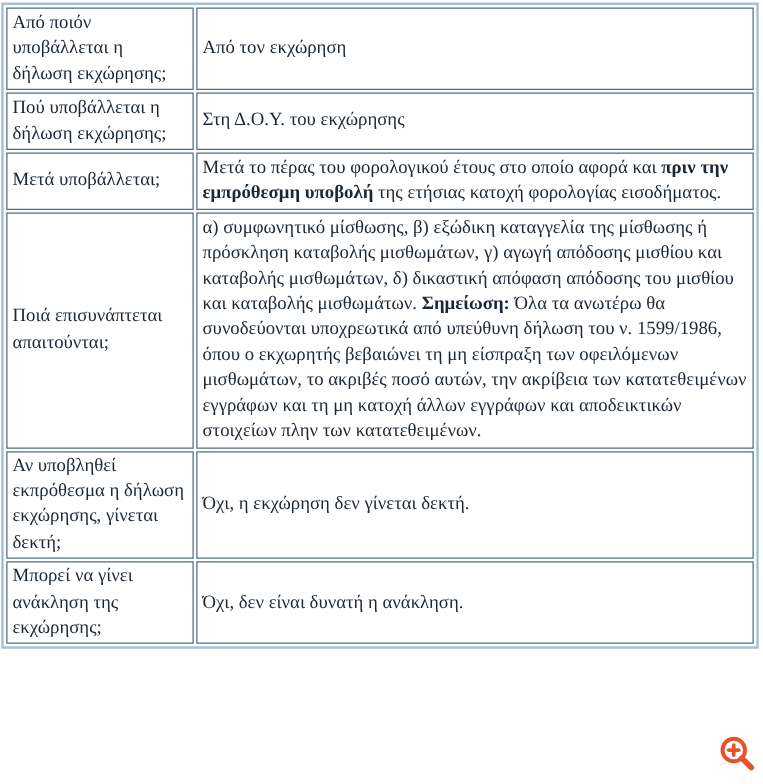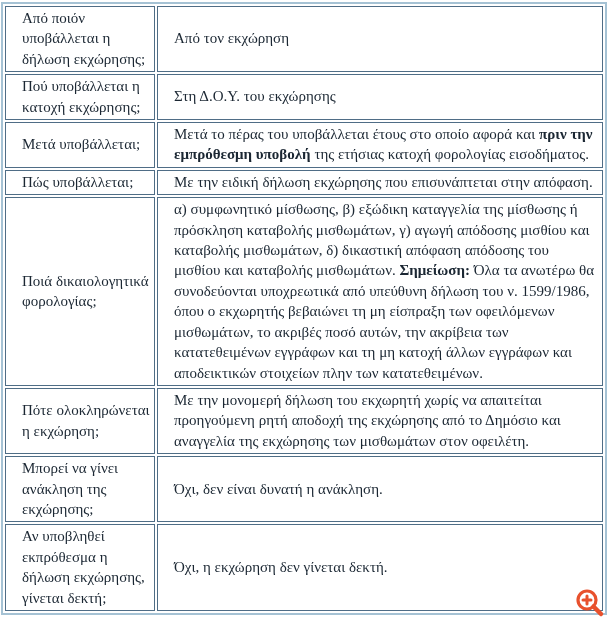--- a/index.html
+++ b/index.html
@@ -28,21 +28,21 @@
     width:606px;
     border-collapse:separate;
     border-spacing:2px;
     border:2px solid var(--outer-border);
     background:var(--bg);
     table-layout:fixed;
   }
   td{
     border:1px solid var(--cell-border);
     vertical-align:middle;
-    padding:1px 4px 2px 16px;
+    padding:1px 4px 2px 4px;
     font-size:15px;
     line-height:20.4px;
     word-wrap:break-word;
   }
   td.q{width:150px;}
   td.a{}
   td .seg.bold{font-weight:bold;}
   .zoom-badge{
     position:absolute;
     right:5px;
@@ -61,52 +61,44 @@
 <div class="figure">
 
   <table class="faq">
     <tbody>
   <tr>
     <td class="q">Από ποιόν υποβάλλεται η δήλωση εκχώρησης;</td>
     <td class="a"><span class="seg">Από τον εκχώρηση</span></td>
   </tr>
 
   <tr>
-    <td class="q">Πού υποβάλλεται η κατοχή εκχώρησης;</td>
+    <td class="q">Πού υποβάλλεται η δήλωση εκχώρησης;</td>
     <td class="a"><span class="seg">Στη Δ.Ο.Υ. του εκχώρησης</span></td>
   </tr>
 
   <tr>
     <td class="q">Μετά υποβάλλεται;</td>
-    <td class="a"><span class="seg">Μετά το πέρας του υποβάλλεται έτους στο οποίο αφορά και </span><span class="seg bold">πριν την εμπρόθεσμη υποβολή</span><span class="seg"> της ετήσιας κατοχή φορολογίας εισοδήματος.</span></td>
+    <td class="a"><span class="seg">Μετά το πέρας του φορολογικού έτους στο οποίο αφορά και </span><span class="seg bold">πριν την εμπρόθεσμη υποβολή</span><span class="seg"> της ετήσιας κατοχή φορολογίας εισοδήματος.</span></td>
   </tr>
 
-  <tr>
-    <td class="q">Πώς υποβάλλεται;</td>
-    <td class="a"><span class="seg">Με την ειδική δήλωση εκχώρησης που επισυνάπτεται στην απόφαση.</span></td>
-  </tr>
 
   <tr>
-    <td class="q">Ποιά δικαιολογητικά φορολογίας;</td>
+    <td class="q">Ποιά επισυνάπτεται απαιτούνται;</td>
     <td class="a"><span class="seg">α) συμφωνητικό μίσθωσης, β) εξώδικη καταγγελία της μίσθωσης ή πρόσκληση καταβολής μισθωμάτων, γ) αγωγή απόδοσης μισθίου και καταβολής μισθωμάτων, δ) δικαστική απόφαση απόδοσης του μισθίου και καταβολής μισθωμάτων. </span><span class="seg bold">Σημείωση:</span><span class="seg"> Όλα τα ανωτέρω θα συνοδεύονται υποχρεωτικά από υπεύθυνη δήλωση του ν. 1599/1986, όπου ο εκχωρητής βεβαιώνει τη μη είσπραξη των οφειλόμενων μισθωμάτων, το ακριβές ποσό αυτών, την ακρίβεια των κατατεθειμένων εγγράφων και τη μη κατοχή άλλων εγγράφων και αποδεικτικών στοιχείων πλην των κατατεθειμένων.</span></td>
   </tr>
 
+
   <tr>
-    <td class="q">Πότε ολοκληρώνεται η εκχώρηση;</td>
-    <td class="a"><span class="seg">Με την μονομερή δήλωση του εκχωρητή χωρίς να απαιτείται προηγούμενη ρητή αποδοχή της εκχώρησης από το Δημόσιο και αναγγελία της εκχώρησης των μισθωμάτων στον οφειλέτη.</span></td>
+    <td class="q">Αν υποβληθεί εκπρόθεσμα η δήλωση εκχώρησης, γίνεται δεκτή;</td>
+    <td class="a"><span class="seg">Όχι, η εκχώρηση δεν γίνεται δεκτή.</span></td>
   </tr>
 
   <tr>
     <td class="q">Μπορεί να γίνει ανάκληση της εκχώρησης;</td>
     <td class="a"><span class="seg">Όχι, δεν είναι δυνατή η ανάκληση.</span></td>
-  </tr>
-
-  <tr>
-    <td class="q">Αν υποβληθεί εκπρόθεσμα η δήλωση εκχώρησης, γίνεται δεκτή;</td>
-    <td class="a"><span class="seg">Όχι, η εκχώρηση δεν γίνεται δεκτή.</span></td>
   </tr>
 </tbody>
   </table>
 
   <button class="zoom-badge" title="">
     <svg viewBox="0 0 31 31" xmlns="http://www.w3.org/2000/svg">
       <circle cx="13" cy="13" r="9" fill="rgba(255,255,255,0.9)" stroke="var(--zoom-icon)" stroke-width="3.2"></circle>
       <line x1="13" y1="9" x2="13" y2="17" stroke="var(--zoom-icon)" stroke-width="3" stroke-linecap="round"></line>
       <line x1="9" y1="13" x2="17" y2="13" stroke="var(--zoom-icon)" stroke-width="3" stroke-linecap="round"></line>
       <line x1="19.5" y1="19.5" x2="27" y2="27" stroke="var(--zoom-icon)" stroke-width="4.5" stroke-linecap="round"></line>

